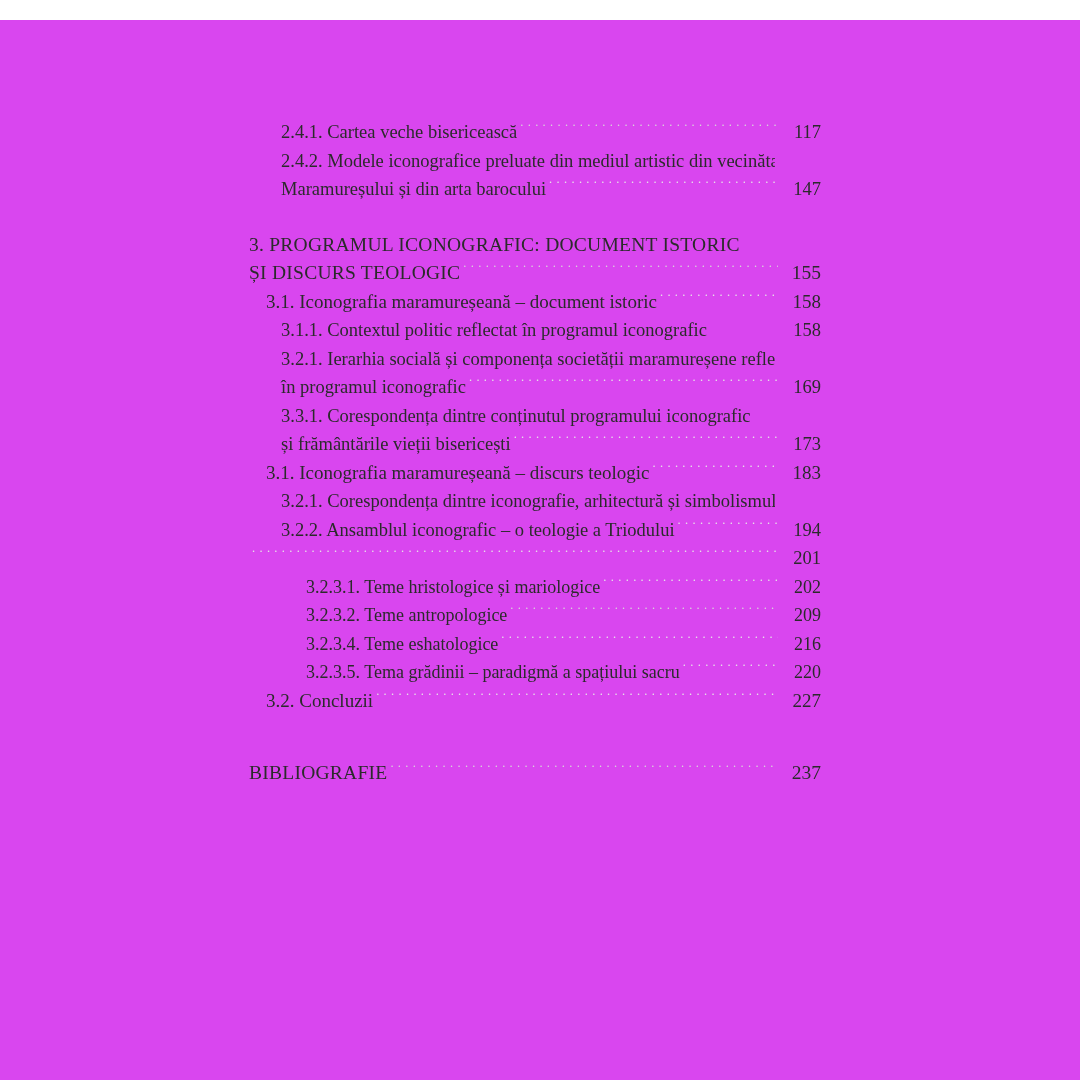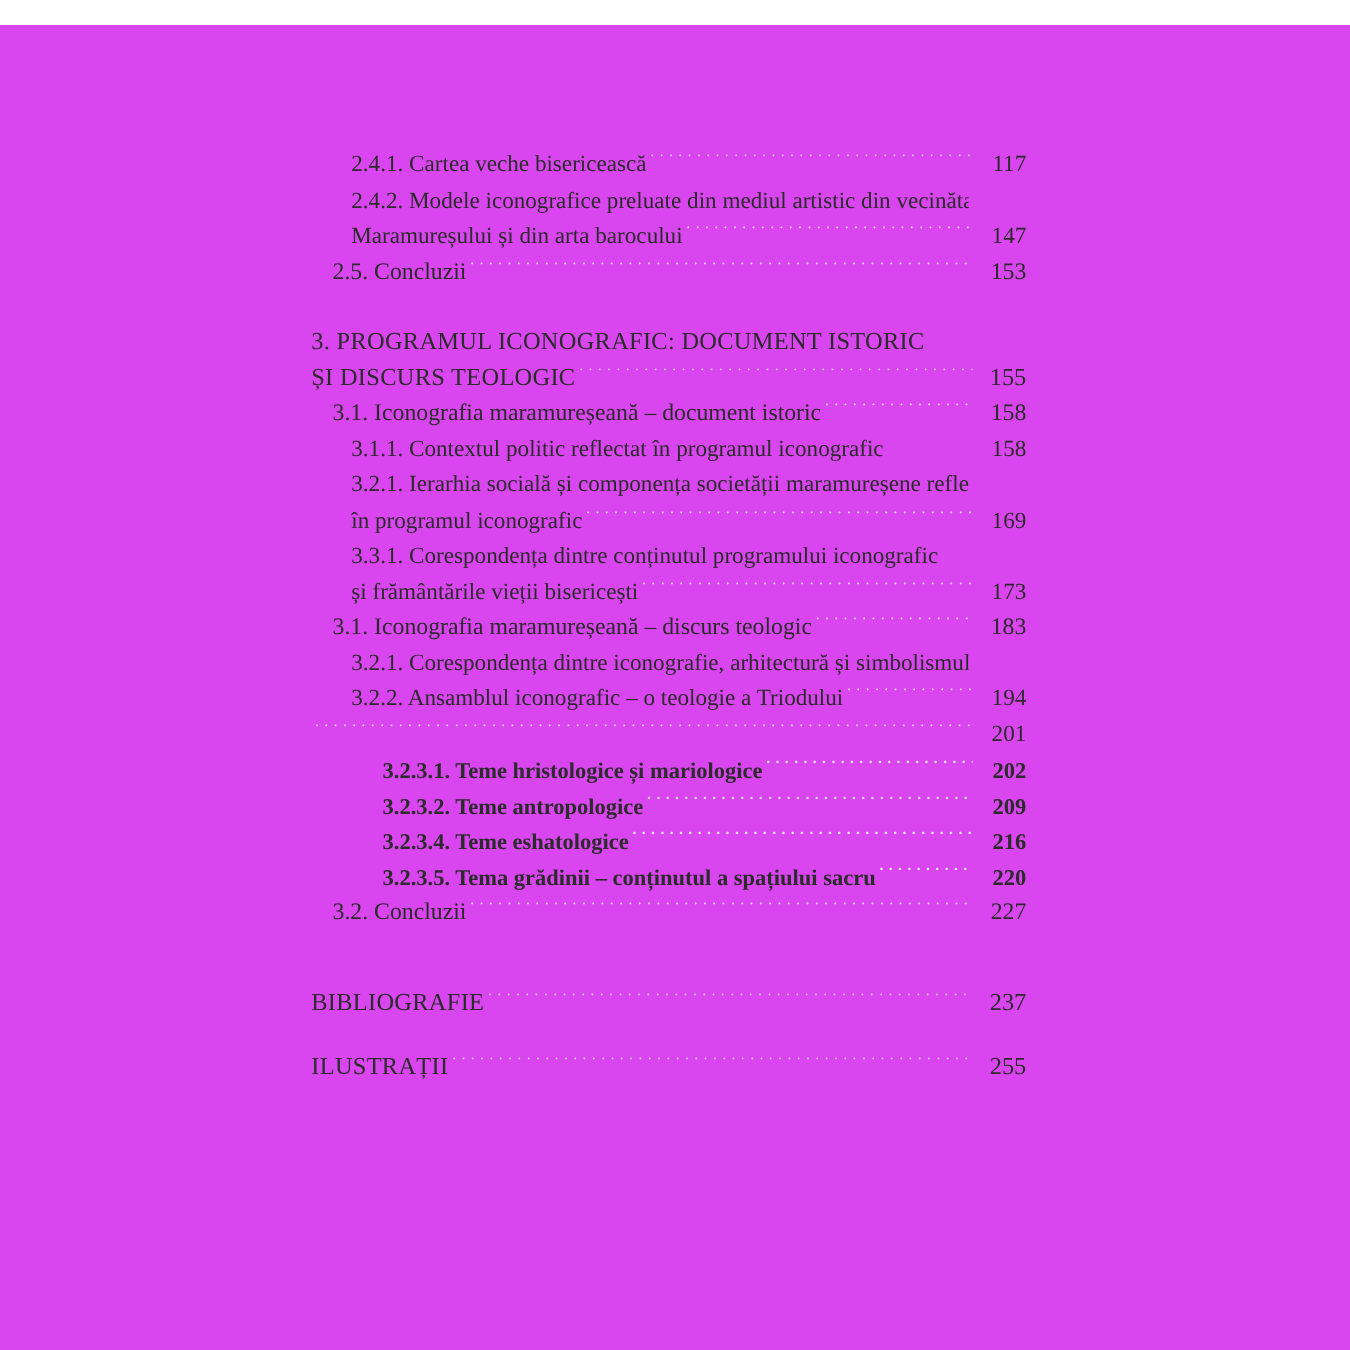--- a/index.html
+++ b/index.html
@@ -86,21 +86,21 @@
 
   
   .lvl0 .entry-text { padding-left: 0px; }
   .lvl1 .entry-text { padding-left: 17px; }
   .lvl2 .entry-text { padding-left: 32px; }
   .lvl3 .entry-text { padding-left: 57px; }
 
   .lvl0 { font-size: 19.5px; }
   .lvl1 { font-size: 19px; }
   .lvl2 { font-size: 18.5px; }
-  .lvl3 { font-size: 18px; font-weight: bold; }
+  .lvl3 { font-size: 18px; }
 
   .major .entry-text { letter-spacing: 0.25px; }
   .gap-md { height: 22px; }
   .gap-lg { height: 27px; }
 </style>
 </head>
 <body>
 
 <div class="page">
   <div class="toc" id="toc-root">
@@ -116,27 +116,20 @@
           <span class="entry-text">2.4.2. Modele iconografice preluate din mediul artistic din vecinătatea</span>
           <span class="leader none"></span>
           <span class="page-no"></span>
         </div>
         <div class="entry-line">
           <span class="entry-text">Maramureșului și din arta barocului</span>
           <span class="leader faint"></span>
           <span class="page-no">147</span>
         </div>
       </div>
-      <div class="entry lvl1">
-        <div class="entry-line">
-          <span class="entry-text">2.5. Concluzii</span>
-          <span class="leader faint"></span>
-          <span class="page-no">153</span>
-        </div>
-      </div>
       <div class="gap-lg"></div>
       <div class="entry lvl0 major">
         <div class="entry-line nonum">
           <span class="entry-text">3. PROGRAMUL ICONOGRAFIC: DOCUMENT ISTORIC</span>
           <span class="leader none"></span>
           <span class="page-no"></span>
         </div>
         <div class="entry-line">
           <span class="entry-text">ȘI DISCURS TEOLOGIC</span>
           <span class="leader"></span>
@@ -224,21 +217,21 @@
       </div>
       <div class="entry lvl3">
         <div class="entry-line">
           <span class="entry-text">3.2.3.4. Teme eshatologice</span>
           <span class="leader faint"></span>
           <span class="page-no">216</span>
         </div>
       </div>
       <div class="entry lvl3">
         <div class="entry-line">
-          <span class="entry-text">3.2.3.5. Tema grădinii – conținutul a spațiului sacru</span>
+          <span class="entry-text">3.2.3.5. Tema grădinii – paradigmă a spațiului sacru</span>
           <span class="leader faint"></span>
           <span class="page-no">220</span>
         </div>
       </div>
       <div class="entry lvl1">
         <div class="entry-line">
           <span class="entry-text">3.2. Concluzii</span>
           <span class="leader faint"></span>
           <span class="page-no">227</span>
         </div>
@@ -246,21 +239,14 @@
       <div class="gap-md"></div>
       <div class="gap-md"></div>
       <div class="entry lvl0 major">
         <div class="entry-line">
           <span class="entry-text">BIBLIOGRAFIE</span>
           <span class="leader"></span>
           <span class="page-no">237</span>
         </div>
       </div>
       <div class="gap-md"></div>
-      <div class="entry lvl0 major">
-        <div class="entry-line">
-          <span class="entry-text">ILUSTRAȚII</span>
-          <span class="leader"></span>
-          <span class="page-no">255</span>
-        </div>
-      </div>
     </div>
 </div>
 
 </body></html>

